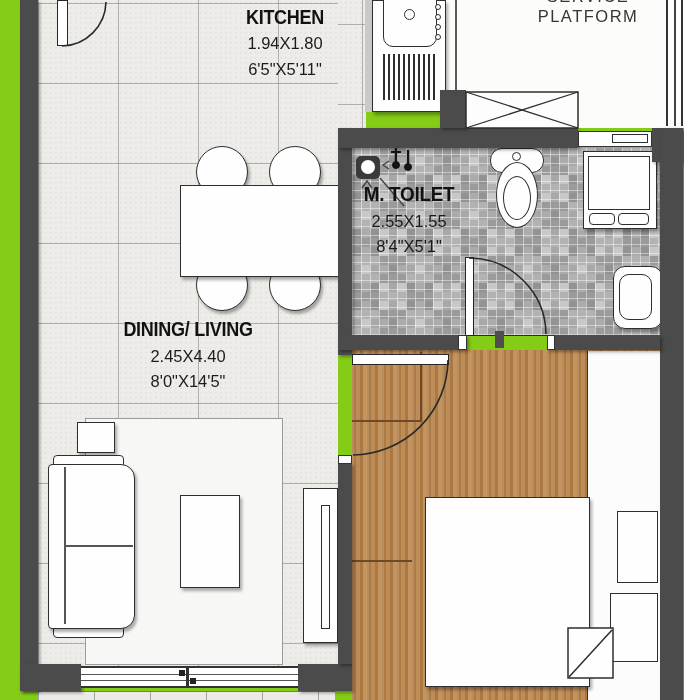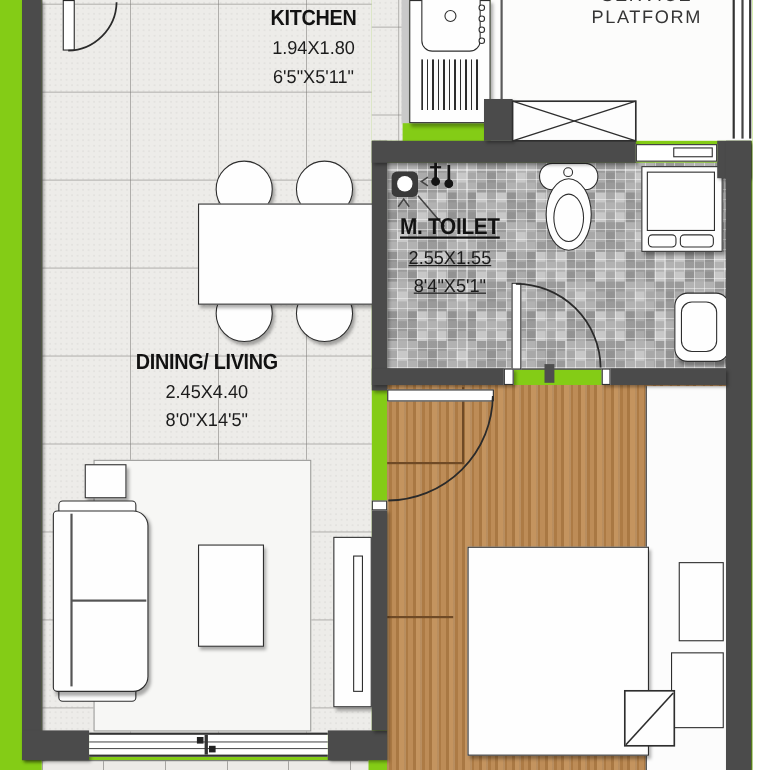--- a/index.html
+++ b/index.html
@@ -194,21 +194,21 @@
     <span class="dim" style="font-size:17px;margin-top:6px;">6'5"X5'11"</span>
   </div>
 
   <div class="abs lbl" style="left:528px;top:0;width:120px;">
     <div class="clip6">
       <span class="plat">SERVICE</span>
     </div>
     <span class="plat" style="display:block;margin-top:1px;">PLATFORM</span>
   </div>
 
-  <div class="abs lbl" style="left:345px;top:195px;width:128px;text-decoration:underline;">
+  <div class="abs lbl" style="left:345px;top:182px;width:128px;">
     <span class="rn" style="font-size:21px;">M. TOILET</span>
     <span class="dim" style="font-size:17px;margin-top:5px;">2.55X1.55</span>
     <span class="dim" style="font-size:17px;margin-top:5px;">8'4"X5'1"</span>
   </div>
 
   <div class="abs lbl" style="left:88px;top:318px;width:200px;">
     <span class="rn" style="font-size:20px;">DINING/ LIVING</span>
     <span class="dim" style="font-size:17px;margin-top:5px;">2.45X4.40</span>
     <span class="dim" style="font-size:17px;margin-top:5px;">8'0"X14'5"</span>
   </div>

